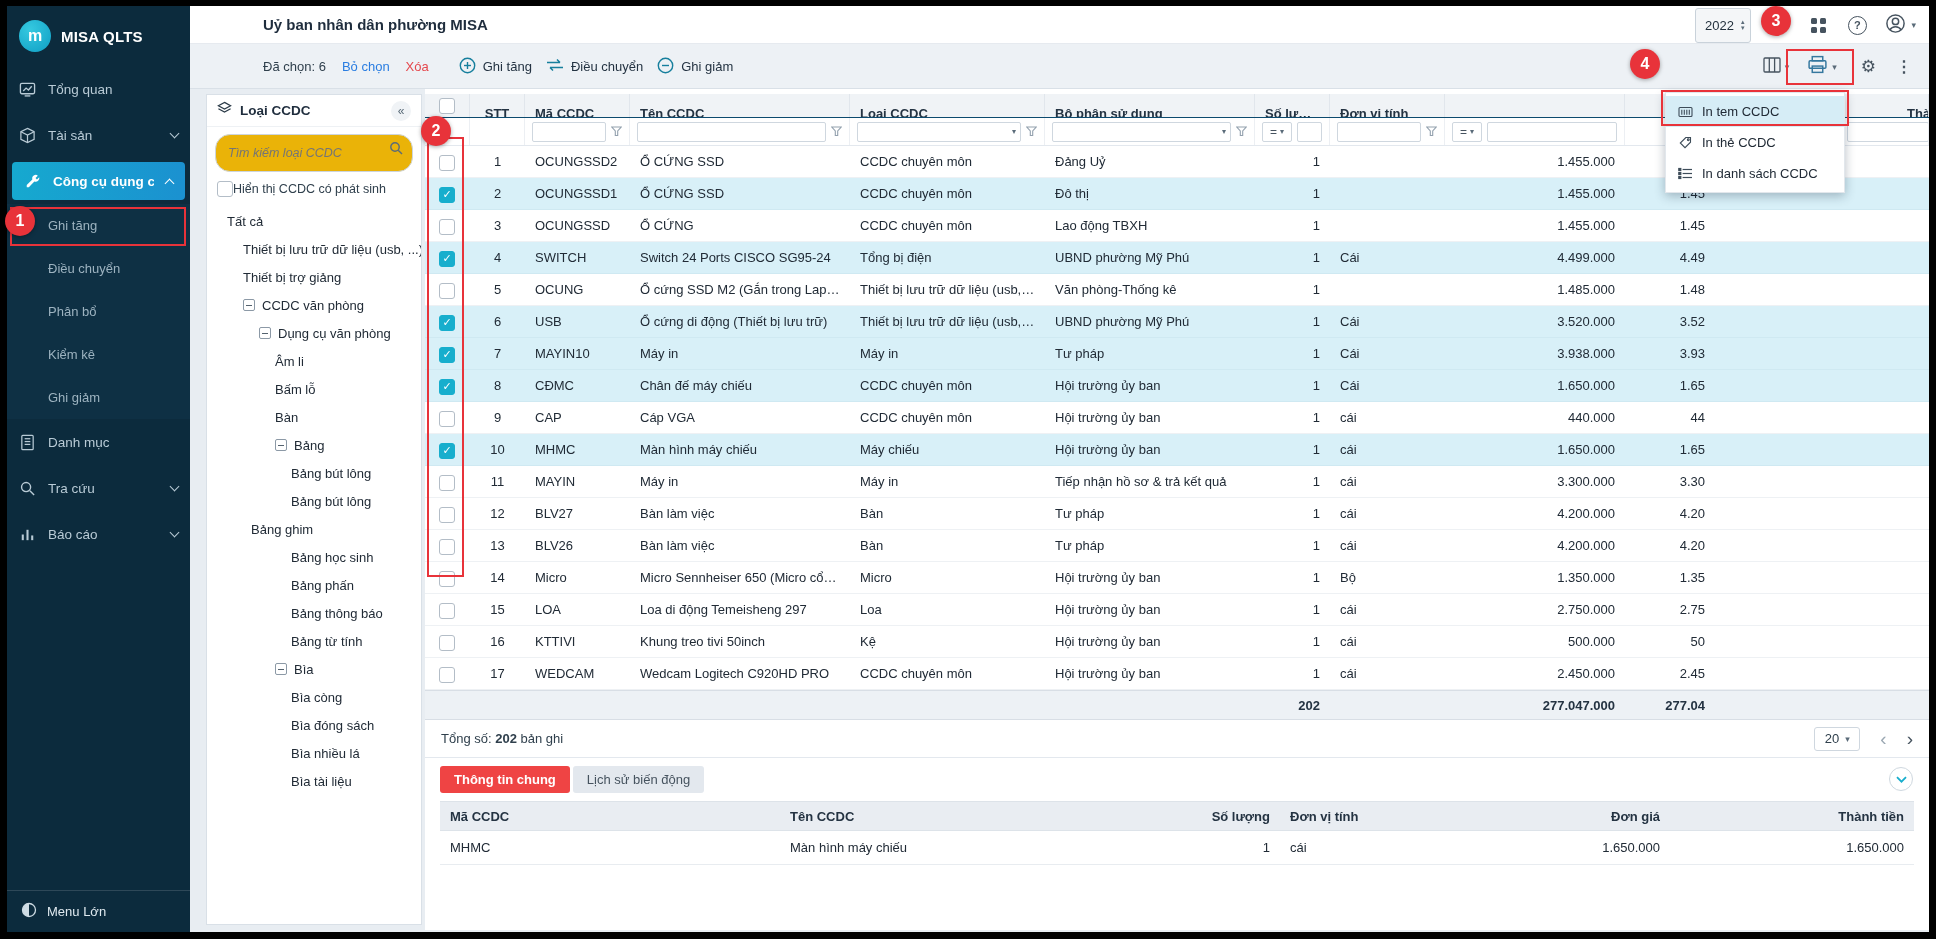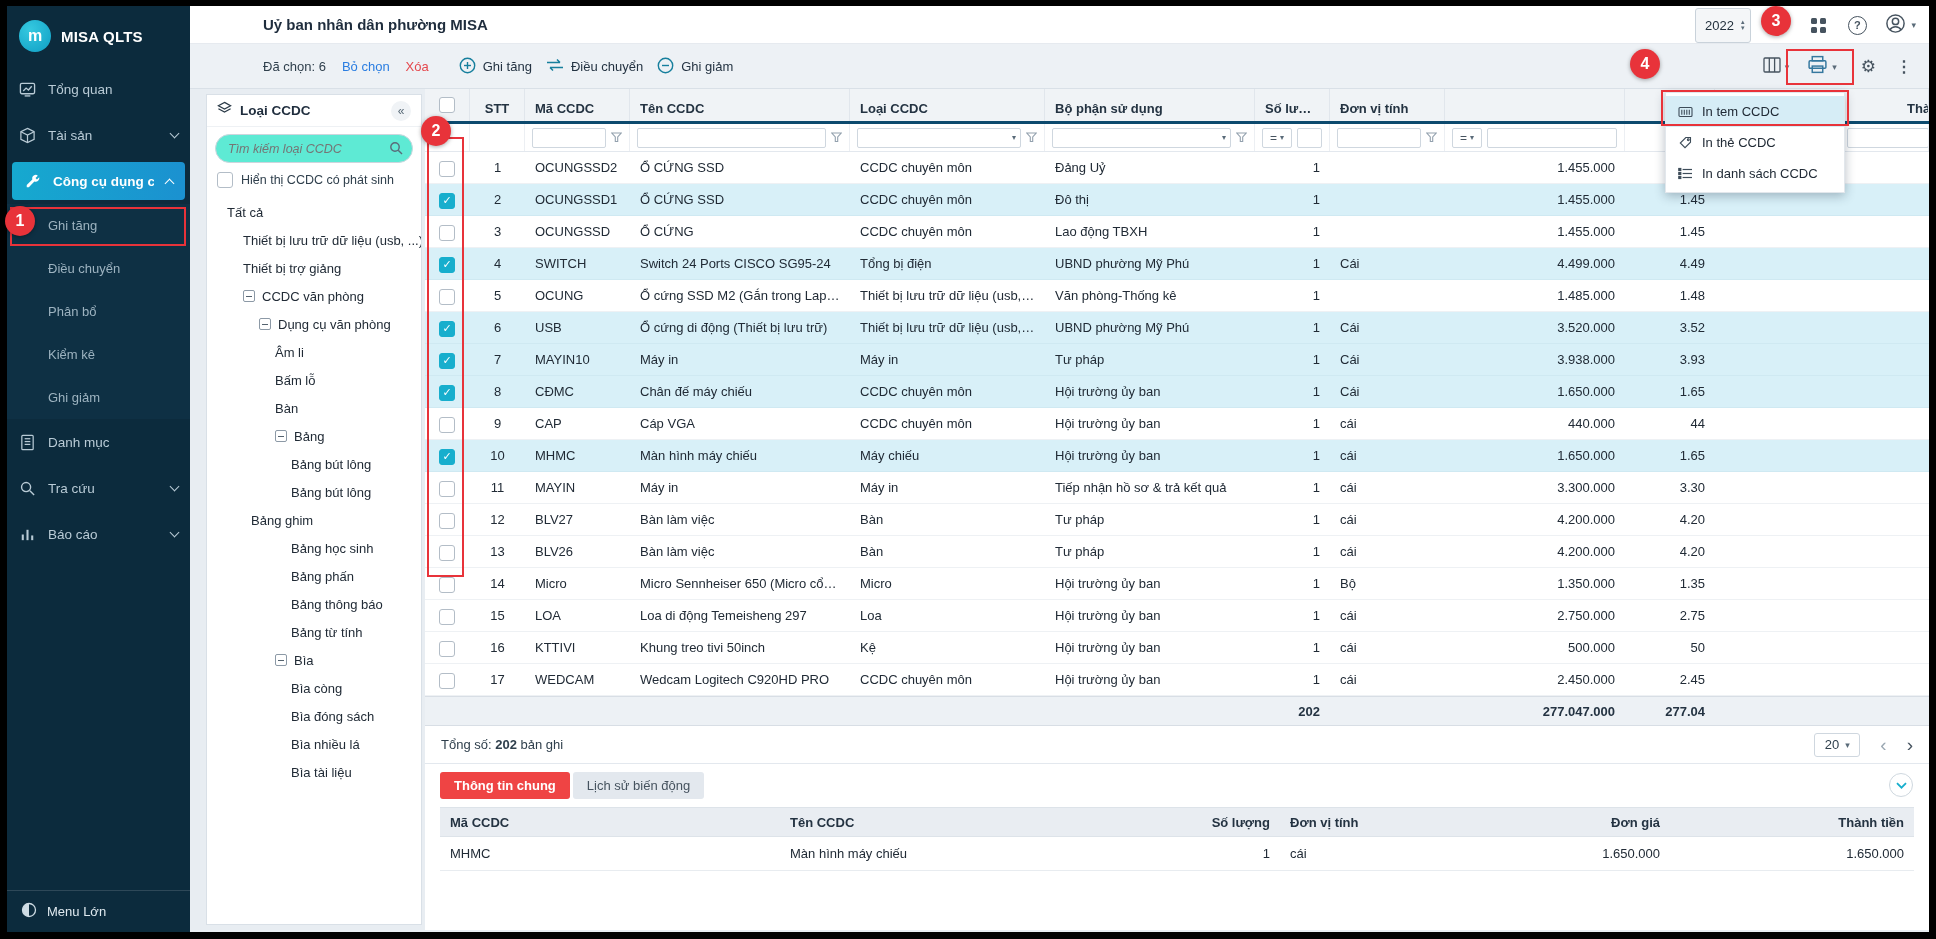--- a/index.html
+++ b/index.html
@@ -45,36 +45,36 @@
   .iconbtn{display:flex;align-items:center;gap:4px;cursor:pointer;padding:4px 5px;}
   .gear{font-size:17px;color:#46535f;}
   .dots{font-size:16px;color:#46535f;font-weight:700;}
 
   
   .tree-card{position:absolute;left:199px;top:88px;width:216px;bottom:7px;background:#fff;border:1px solid #d9e0e7;overflow:hidden;}
   .tree-head{height:32px;display:flex;align-items:center;gap:8px;padding:0 10px;border-bottom:1px solid #eef1f4;}
   .tree-title{font-size:13.5px;font-weight:700;color:#1f2d3d;}
   .collapse-circle{margin-left:auto;width:20px;height:20px;border-radius:50%;background:#f0f3f6;color:#5a6b79;display:flex;align-items:center;justify-content:center;font-size:12px;cursor:pointer;}
   .tree-search{margin:7px 8px 0;position:relative;}
-  .tree-search input{width:100%;height:29px;border:1px solid #cdd5dd;border-radius:15px;padding:0 30px 0 12px;font-size:12.5px;font-style:italic;color:#55636f;outline:none;background:#5eead4;}
+  .tree-search input{width:100%;height:38px;border:1px solid #cdd5dd;border-radius:15px;padding:0 30px 0 12px;font-size:12.5px;font-style:italic;color:#55636f;outline:none;background:#eab308;}
   .tree-search .mag{position:absolute;right:10px;top:7px;}
-  .tree-check{display:flex;align-items:center;gap:8px;padding:9px 10px 8px;font-size:12.5px;color:#30404d;}
+  .tree-check{display:flex;align-items:center;padding:9px 10px 8px;font-size:12.5px;color:#30404d;}
   .tree-list{padding-top:2px;}
   .tree-item{height:28px;display:flex;align-items:center;font-size:13px;color:#212b36;cursor:pointer;white-space:nowrap;overflow:hidden;}
   .tree-toggle{width:12px;height:12px;border:1px solid #8c99a6;border-radius:2px;display:inline-flex;align-items:center;justify-content:center;margin-right:7px;flex:none;}
   .tree-toggle i{display:block;width:6px;border-top:1.4px solid #55636f;}
 
   
   .grid-area{position:absolute;left:418px;top:83px;right:0;bottom:2px;background:#fff;overflow:hidden;}
   .cell{padding:0 10px;white-space:nowrap;overflow:hidden;text-overflow:ellipsis;font-size:13px;color:#212b36;flex:none;}
   .c0{width:45px;padding:0 0 0 14px;}
   .c1{width:55px}.c2{width:105px}.c3{width:220px}.c4{width:195px}.c5{width:210px}
   .c6{width:75px}.c7{width:115px}.c8{width:180px}.c9{width:90px}.c10{flex:1;min-width:0;}
   .num{text-align:right}.ctr{text-align:center}
-  .grid-head{height:35px;display:flex;align-items:stretch;background:#f0f3f6;border-bottom:3px solid #0c4a6e;}
+  .grid-head{margin-top:5px;height:24px;display:flex;align-items:stretch;background:#f0f3f6;border-bottom:1px solid #0c4a6e;}
   .grid-head .cell{line-height:39px;font-weight:700;color:#243342;border-right:1px solid #e1e6ec;}
   .grid-head .c0{display:flex;align-items:center;}
   .far-head{padding-left:182px;display:block;font-weight:700;}
   .filter-row{height:28px;display:flex;align-items:center;background:#fff;border-bottom:1px solid #e3e8ee;}
   .filter-row .cell{height:100%;display:flex;align-items:center;gap:5px;border-right:1px solid #eceff3;padding:0 7px;}
   .fbox{flex:1;min-width:0;display:flex;align-items:center;border:1px solid #cfd7df;height:20px;border-radius:2px;background:#fff;padding:0 4px;gap:2px;}
   .fbox input{border:none;outline:none;flex:1;min-width:0;font-size:12px;color:#30404d;}
   .opbox{width:30px;height:20px;border:1px solid #cfd7df;border-radius:2px;display:flex;align-items:center;justify-content:center;gap:3px;font-size:12px;color:#46535f;background:#fff;flex:none;cursor:pointer;}
   .opbox .caret,.fbox .caret{font-size:8px;}
   .funnel{flex:none;display:flex;cursor:pointer;}

